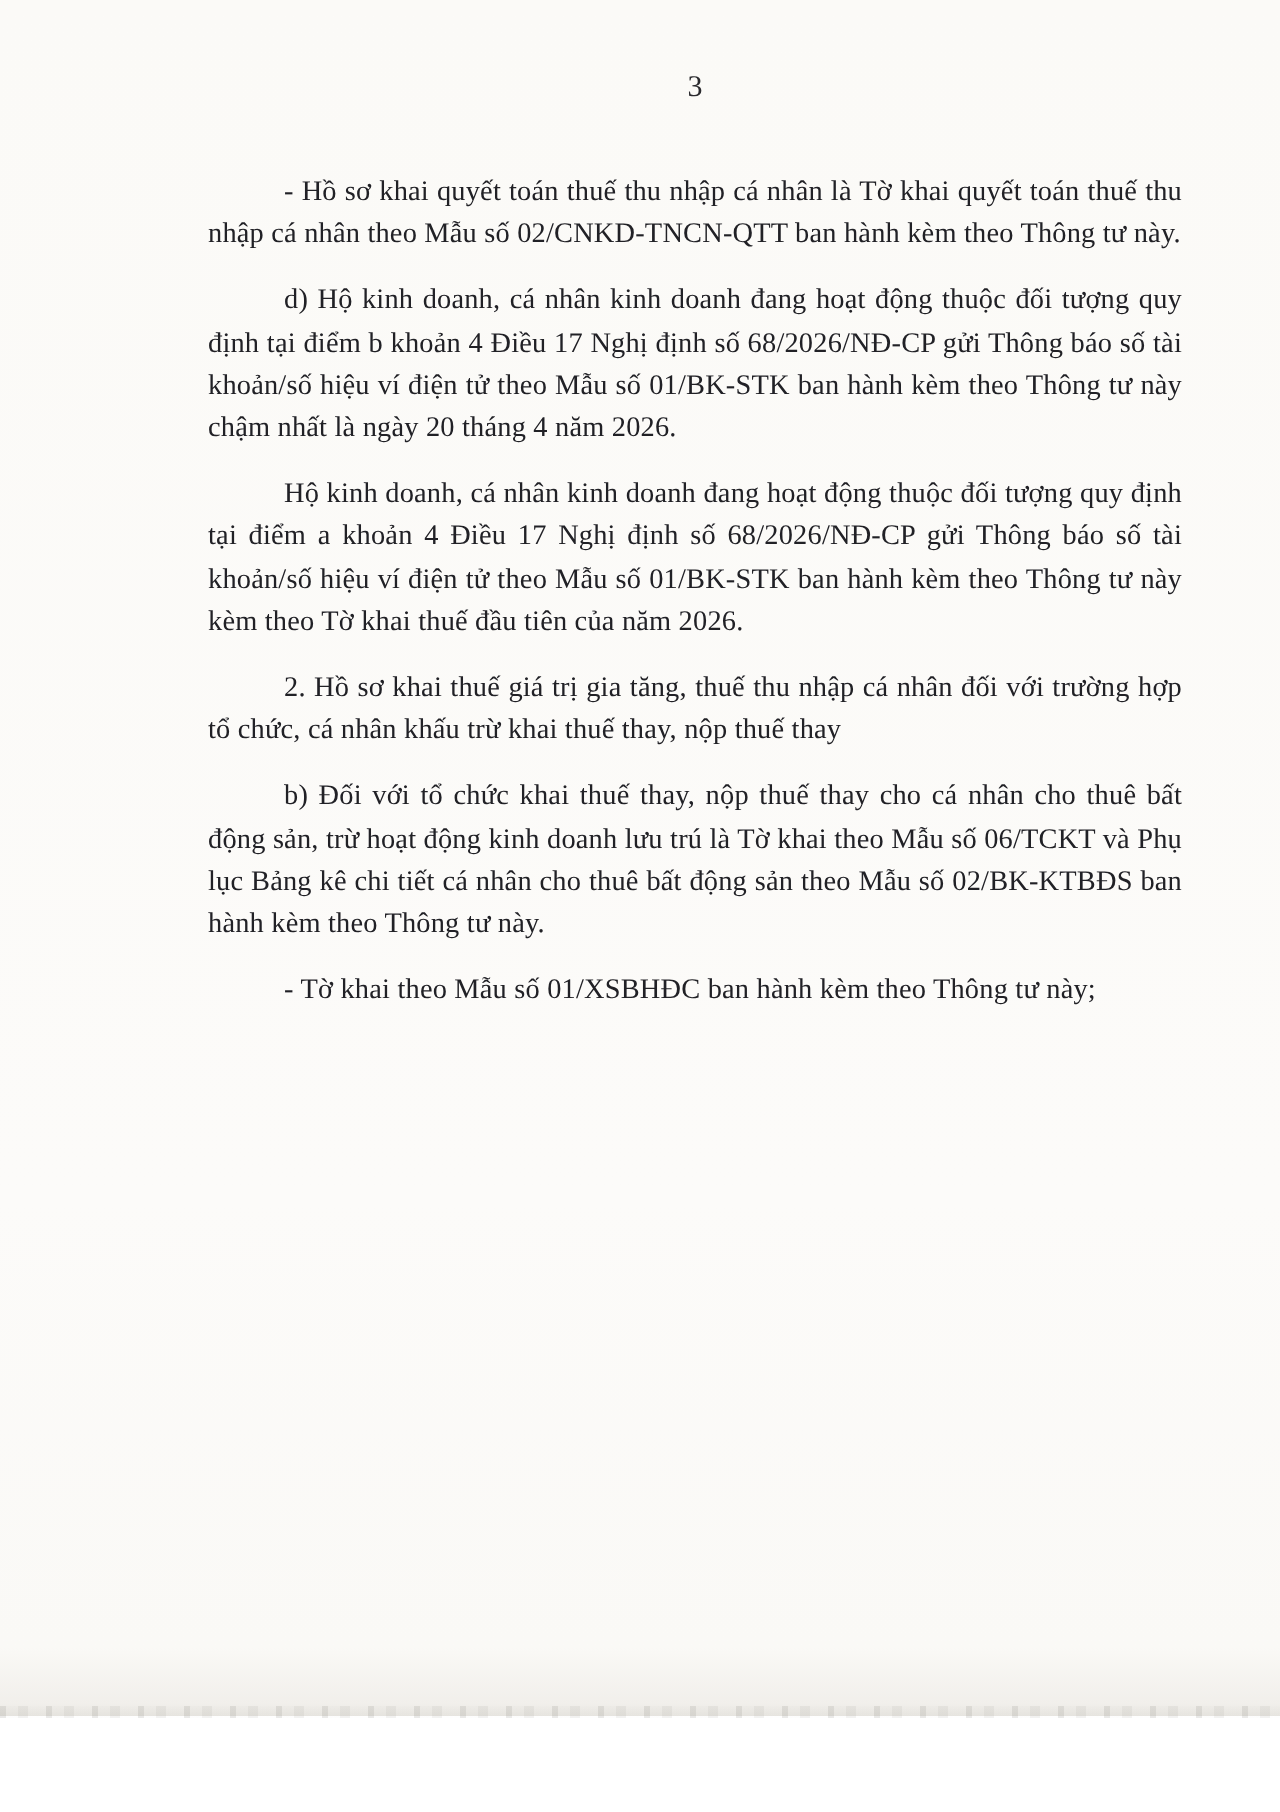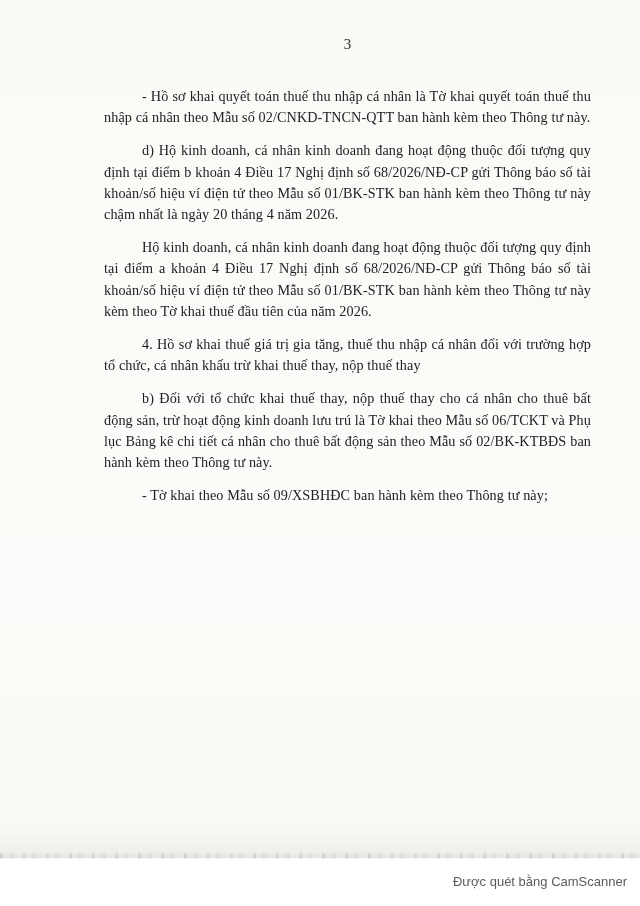--- a/index.html
+++ b/index.html
@@ -63,20 +63,19 @@
 </head>
 <body>
 
 <div id="screen">
   <div class="scan">
     <div class="page-number">3</div>
     <div class="content">
       <p>- Hồ sơ khai quyết toán thuế thu nhập cá nhân là Tờ khai quyết toán thuế thu nhập cá nhân theo Mẫu số 02/CNKD-TNCN-QTT ban hành kèm theo Thông tư này.</p>
       <p>d) Hộ kinh doanh, cá nhân kinh doanh đang hoạt động thuộc đối tượng quy định tại điểm b khoản 4 Điều 17 Nghị định số 68/2026/NĐ-CP gửi Thông báo số tài khoản/số hiệu ví điện tử theo Mẫu số 01/BK-STK ban hành kèm theo Thông tư này chậm nhất là ngày 20 tháng 4 năm 2026.</p>
       <p>Hộ kinh doanh, cá nhân kinh doanh đang hoạt động thuộc đối tượng quy định tại điểm a khoản 4 Điều 17 Nghị định số 68/2026/NĐ-CP gửi Thông báo số tài khoản/số hiệu ví điện tử theo Mẫu số 01/BK-STK ban hành kèm theo Thông tư này kèm theo Tờ khai thuế đầu tiên của năm 2026.</p>
-      <p>4. Hồ sơ khai thuế giá trị gia tăng, thuế thu nhập cá nhân đối với trường hợp tổ chức, cá nhân khấu trừ khai thuế thay, nộp thuế thay</p>
+      <p>2. Hồ sơ khai thuế giá trị gia tăng, thuế thu nhập cá nhân đối với trường hợp tổ chức, cá nhân khấu trừ khai thuế thay, nộp thuế thay</p>
       <p>b) Đối với tổ chức khai thuế thay, nộp thuế thay cho cá nhân cho thuê bất động sản, trừ hoạt động kinh doanh lưu trú là Tờ khai theo Mẫu số 06/TCKT và Phụ lục Bảng kê chi tiết cá nhân cho thuê bất động sản theo Mẫu số 02/BK-KTBĐS ban hành kèm theo Thông tư này.</p>
-      <p>- Tờ khai theo Mẫu số 09/XSBHĐC ban hành kèm theo Thông tư này;</p>
+      <p>- Tờ khai theo Mẫu số 01/XSBHĐC ban hành kèm theo Thông tư này;</p>
     </div>
     <div class="scan-edge"></div>
   </div>
-  <div class="footer-note">Được quét bằng CamScanner</div>
 </div>
 
 </body></html>

